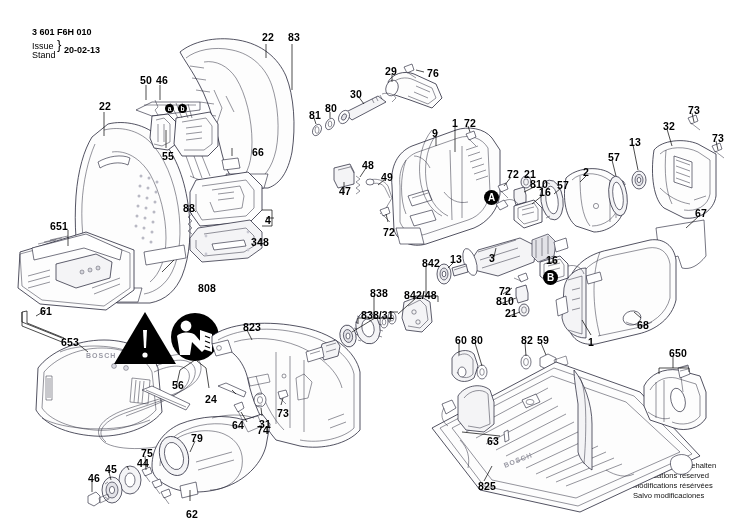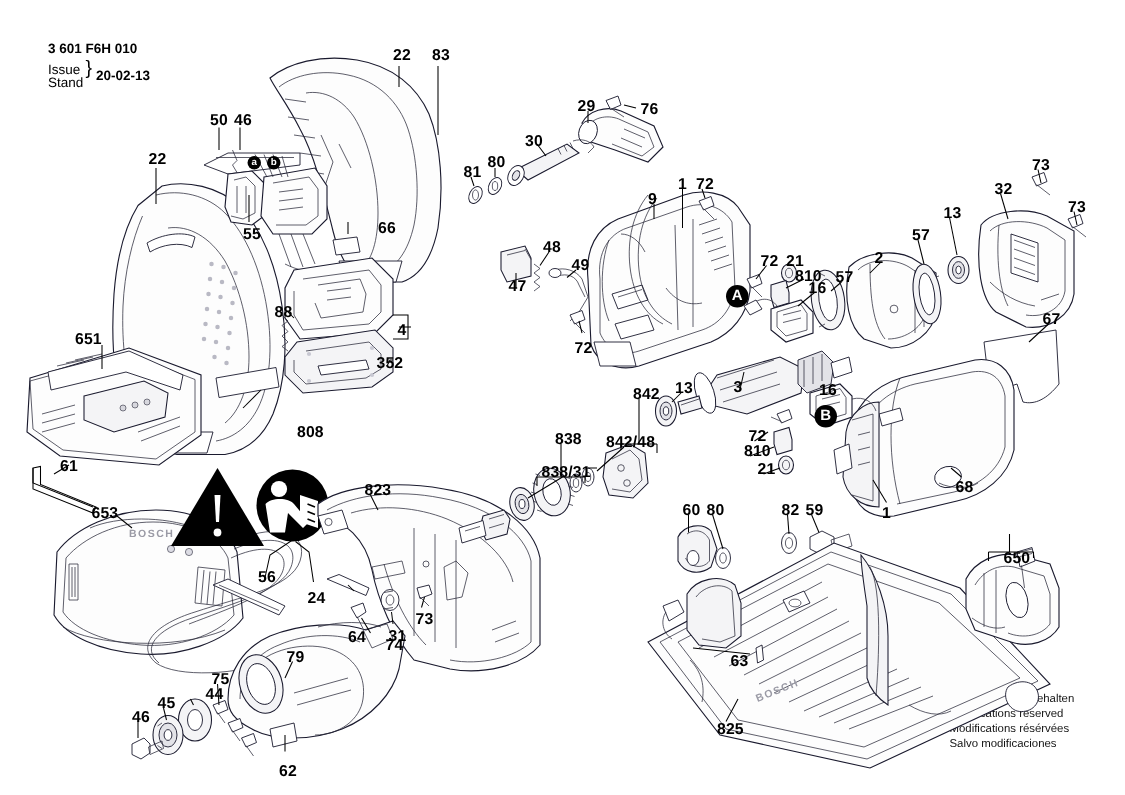--- a/index.html
+++ b/index.html
@@ -660,21 +660,21 @@
   <div id="labels">
       <div class="lbl" style="left: 140px; top: 75px;">50</div>
       <div class="lbl" style="left: 156px; top: 75px;">46</div>
       <div class="lbl" style="left: 99px; top: 101px;">22</div>
       <div class="lbl" style="left: 262px; top: 32px;">22</div>
       <div class="lbl" style="left: 288px; top: 32px;">83</div>
       <div class="lbl" style="left: 162px; top: 151px;">55</div>
       <div class="lbl" style="left: 228px; top: 147px; margin-left: 24px;">66</div>
       <div class="lbl" style="left: 183px; top: 203px;">88</div>
       <div class="lbl" style="left: 265px; top: 215px;">4</div>
-      <div class="lbl" style="left: 251px; top: 237px;">352</div>
+      <div class="lbl" style="left: 251px; top: 237px;">348</div>
       <div class="lbl" style="left: 150px; top: 283px; margin-left: 48px;">808</div>
       <div class="lbl" style="left: 50px; top: 221px;">651</div>
       <div class="lbl" style="left: 40px; top: 306px;">61</div>
       <div class="lbl" style="left: 61px; top: 337px;">653</div>
       <div class="lbl" style="left: 385px; top: 66px;">29</div>
       <div class="lbl" style="left: 427px; top: 68px;">76</div>
       <div class="lbl" style="left: 350px; top: 89px;">30</div>
       <div class="lbl" style="left: 325px; top: 103px;">80</div>
       <div class="lbl" style="left: 309px; top: 110px;">81</div>
       <div class="lbl" style="left: 432px; top: 128px;">9</div>
@@ -720,16 +720,16 @@
       <div class="lbl" style="left: 123px; top: 458px; margin-left: 14px;">44</div>
       <div class="lbl" style="left: 105px; top: 464px;">45</div>
       <div class="lbl" style="left: 88px; top: 473px;">46</div>
       <div class="lbl" style="left: 186px; top: 509px;">62</div>
       <div class="lbl" style="left: 455px; top: 335px;">60</div>
       <div class="lbl" style="left: 471px; top: 335px;">80</div>
       <div class="lbl" style="left: 521px; top: 335px;">82</div>
       <div class="lbl" style="left: 537px; top: 335px;">59</div>
       <div class="lbl" style="left: 487px; top: 436px;">63</div>
       <div class="lbl" style="left: 478px; top: 481px;">825</div>
-      <div class="lbl" style="left: 669px; top: 348px; margin-top: 19px;">650</div>
+      <div class="lbl" style="left: 669px; top: 348px;">650</div>
     </div>
 
 </div>
 
 </body></html>

